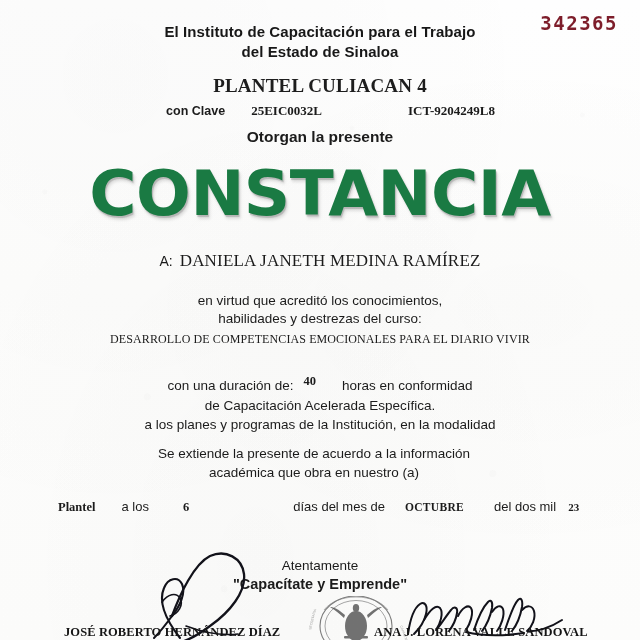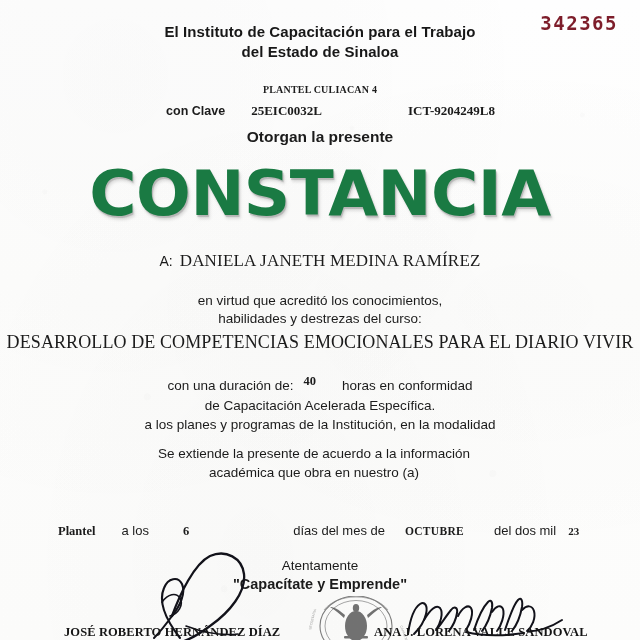--- a/index.html
+++ b/index.html
@@ -64,23 +64,23 @@
     right: 0;
   }
   .inst-line {
     font-size: 15px;
     font-weight: 700;
     letter-spacing: .1px;
     line-height: 1.3;
     color: #171717;
   }
   #plantel-line {
-    margin-top: 23px;
-    font-family: "Liberation Serif", serif;
-    font-size: 10px;
+    margin-top: 14px;
+    font-family: "Liberation Serif", serif;
+    font-size: 19px;
     font-weight: 600;
     letter-spacing: .2px;
     color: #1d1d1d;
   }
 
   
   #clave-row {
     position: absolute;
     top: 103px;
     left: 0;
@@ -160,21 +160,21 @@
     left: 0; right: 0;
     font-size: 13.5px;
     line-height: 1.35;
   }
 
   #course-name {
     position: absolute;
     top: 332px;
     left: 0; right: 0;
     font-family: "Liberation Serif", serif;
-    font-size: 18px;
+    font-size: 12px;
     font-weight: 500;
     letter-spacing: .1px;
   }
 
   
   #duration-block {
     position: absolute;
     top: 376px;
     left: 0; right: 0;
     font-size: 13.5px;
@@ -213,21 +213,21 @@
     font-size: 13px;
   }
   .filled {
     font-family: "Liberation Serif", serif;
     font-weight: 700;
     font-size: 12.5px;
   }
   #date-plantel { margin-right: 26px; }
   #date-alos { }
   #date-day { margin-left: 34px; }
-  #date-dias { margin-left: 104px; margin-top: 24px; }
+  #date-dias { margin-left: 104px; }
   #date-month { margin-left: 20px; font-size: 11.5px; letter-spacing: .3px; }
   #date-deldosmil { margin-left: 30px; }
   #date-year { margin-left: 12px; font-size: 11px; }
 
   
   #atentamente-block {
     position: absolute;
     top: 557px;
     left: 0; right: 0;
     font-size: 13.5px;

